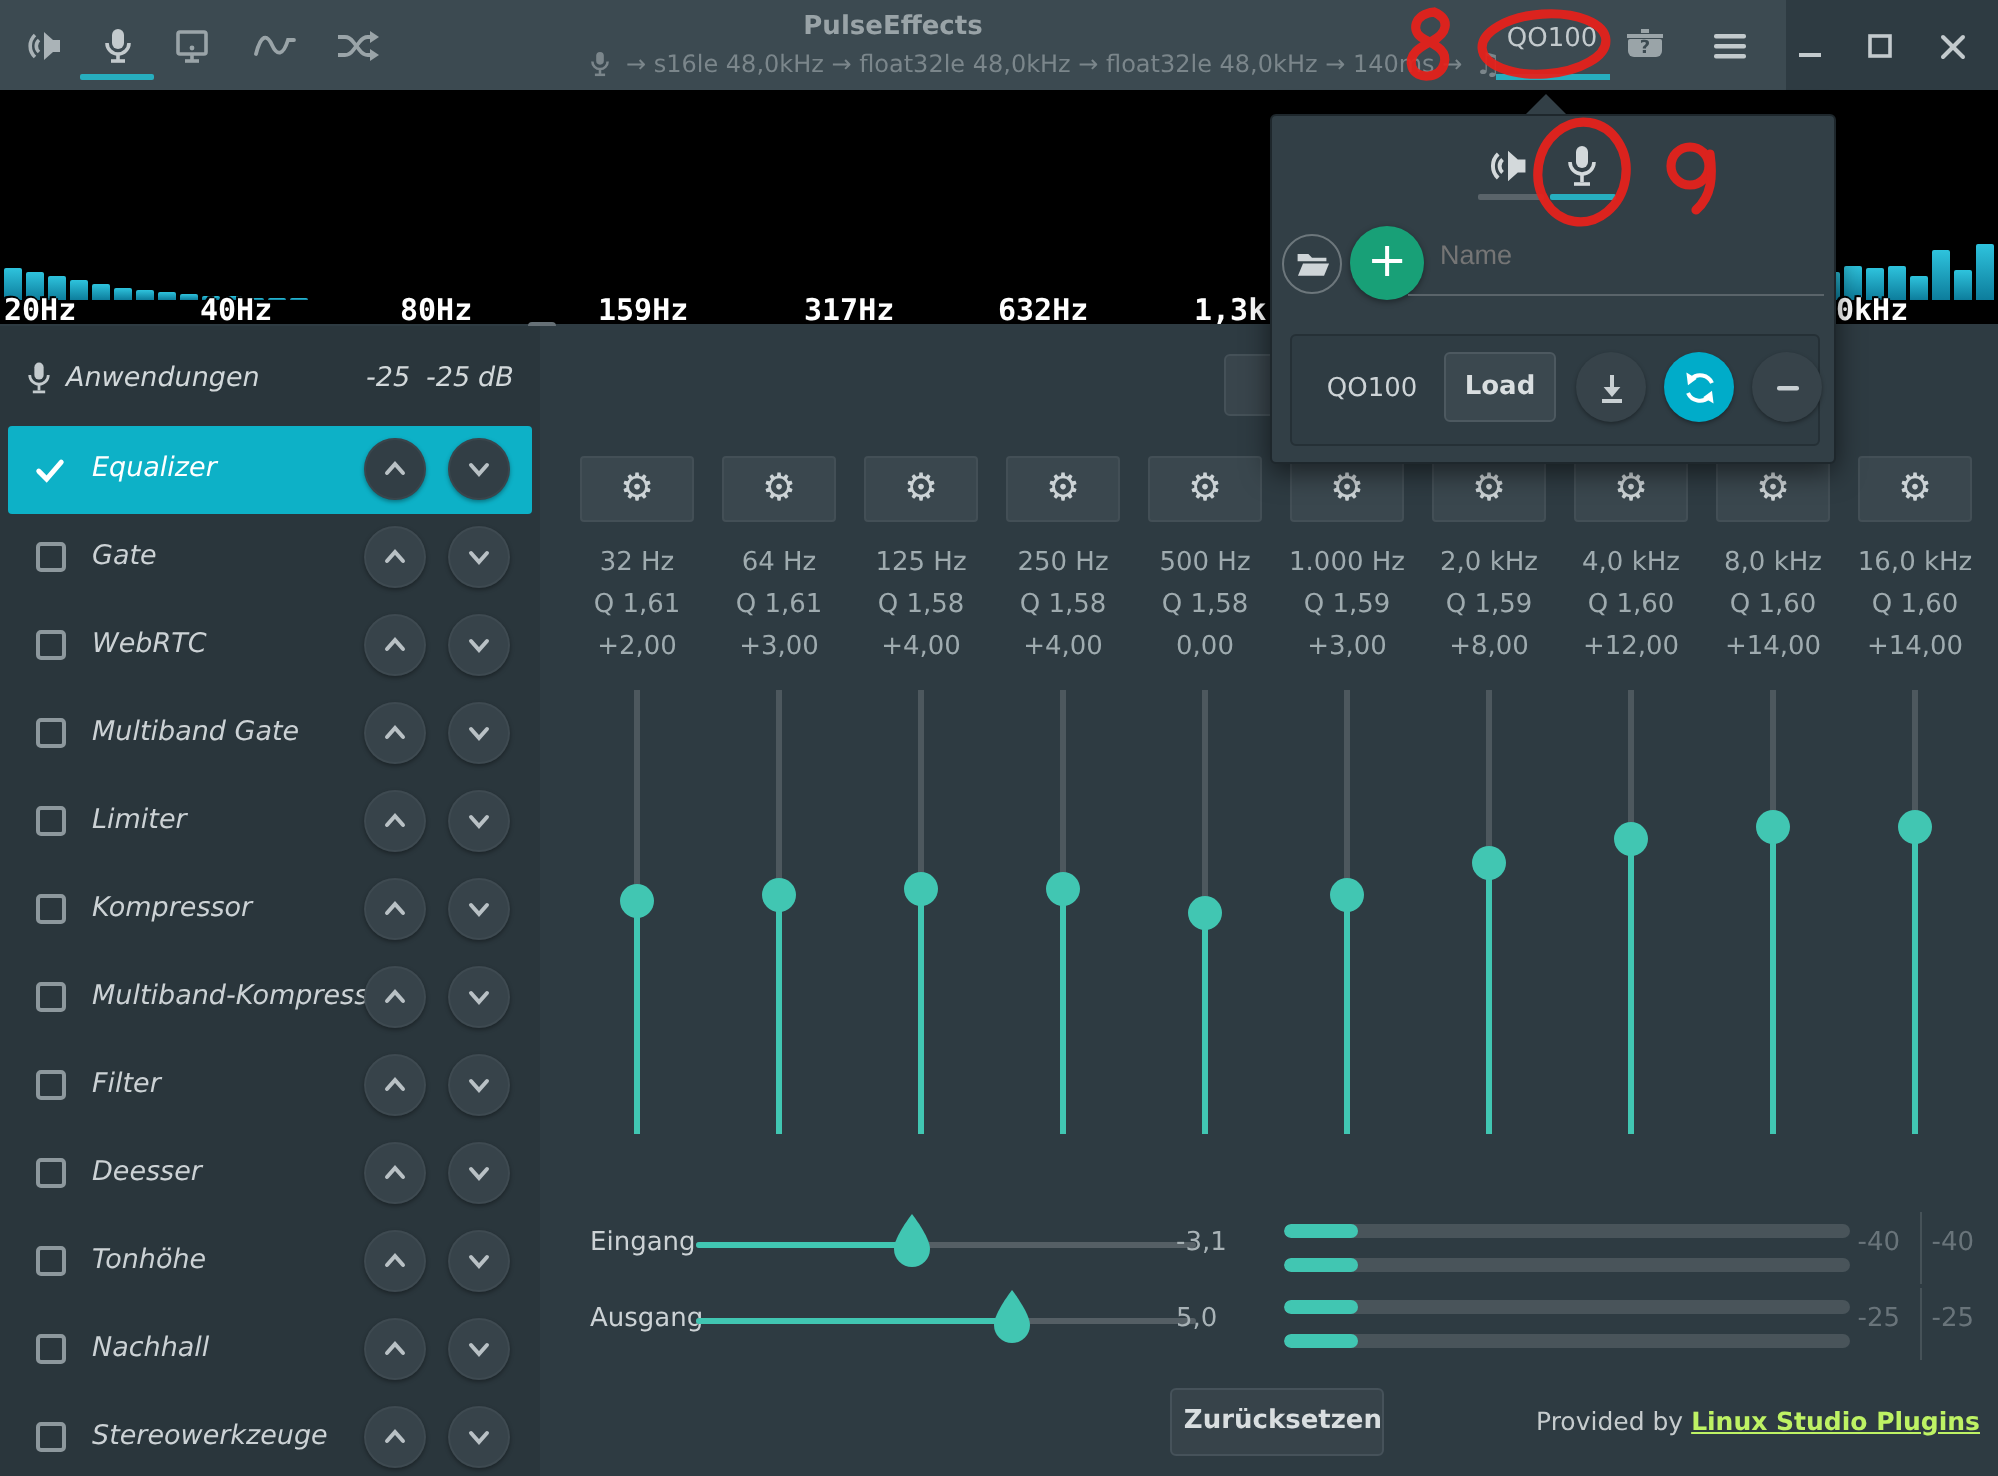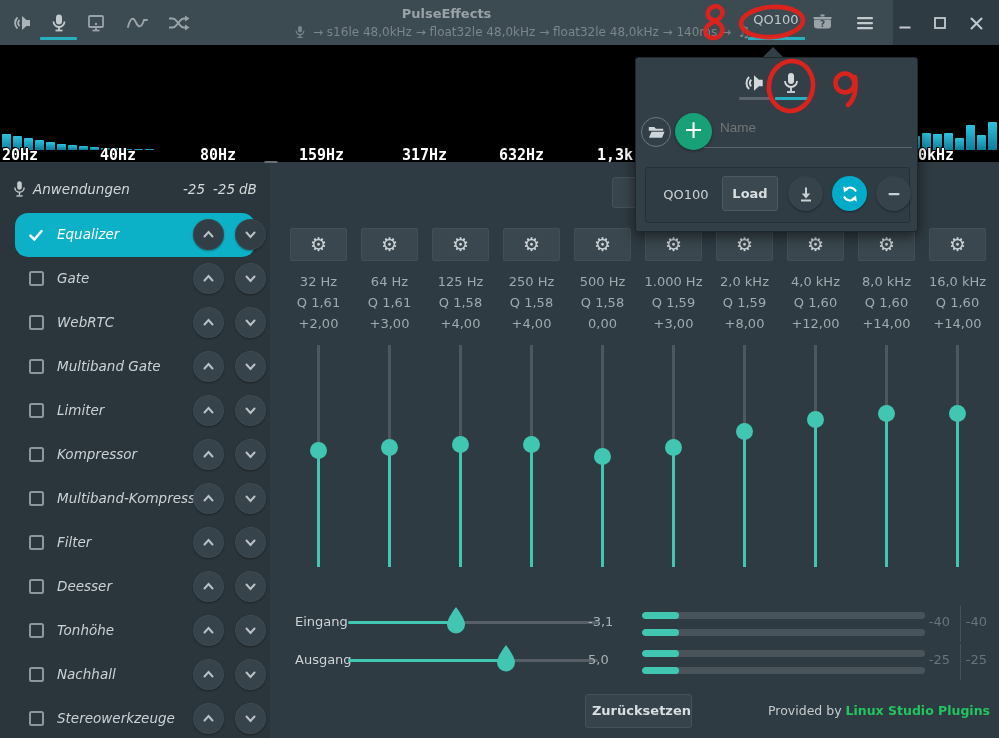--- a/index.html
+++ b/index.html
@@ -27,21 +27,21 @@
   .spec-label{position:absolute; top:101px; font-family:"DejaVu Sans Mono","Liberation Mono",monospace; font-weight:bold; font-size:15px; color:#fff;
     text-shadow:-1px 0 0 #000,1px 0 0 #000,0 -1px 0 #000,0 1px 0 #000,1px 1px 0 #000,-1px -1px 0 #000;}
   .hscroll-thumb{position:absolute; left:264px; top:161px; width:14px; height:5px; background:#667076; border-radius:2px;}
 
   
   .sidebar{position:absolute; left:0; top:163px; width:270px; height:575px; background:var(--bg-sidebar); overflow:hidden;font-style:italic;}
   .sb-header{position:relative; height:50px;}
   .sb-header .mic{position:absolute; left:11px; top:16px;}
   .sb-title{position:absolute; left:33px; top:18px; font-size:13.5px; color:#d2d8da;}
   .sb-lvl{position:absolute; top:18px; font-size:13.5px; color:#d2d8da;}
-  .sb-row{position:relative; height:44px; margin:0 15px; border-radius:13px;}
+  .sb-row{position:relative; height:44px; margin:0 4px; border-radius:2px;}
   .sb-row.selected{background:var(--cyan);}
   .sb-check{position:absolute; left:14px; top:14px; width:15px; height:15px; border:2px solid #8d989d; border-radius:2.5px;}
   .sb-checkmark{position:absolute; left:12px; top:13px;}
   .sb-label{position:absolute; left:42px; top:13px; font-size:13.5px; color:var(--txt); white-space:nowrap;}
   .sb-row.selected .sb-label{color:#fff;}
   .circle-btn{position:absolute; top:6px; width:31px; height:31px; border-radius:50%; background:var(--btn);
     box-shadow:0 1px 2px rgba(0,0,0,.35), inset 0 0 0 1px rgba(255,255,255,.04); display:flex; align-items:center; justify-content:center; cursor:pointer;}
   .sb-row.selected .circle-btn{background:#323e45;}
 
   
@@ -67,21 +67,21 @@
 
   .meter-group{position:absolute; left:372px; width:346px; height:36px;}
   .meter-bar{position:absolute; left:0; width:283px; height:7px; background:#49545a; border-radius:3.5px; overflow:hidden;}
   .meter-fill{position:absolute; left:0; top:0; bottom:0; background:var(--teal); border-radius:3.5px;}
   .meter-val{position:absolute; top:5px; width:36px; text-align:right; font-size:13px; color:#69747a;}
   .meter-divider{position:absolute; left:318px; top:-3px; width:1px; height:36px; background:#465258;}
 
   .reset-btn{position:absolute; left:315px; top:531px; width:107px; height:34px; background:#37434a; border:1px solid #46525a;
     border-radius:3px; color:#d9dee0; font-weight:bold; font-size:13px; text-align:right; line-height:32px; cursor:pointer;}
   .credit{position:absolute; right:9px; top:540px; font-size:12.5px; color:#c6ccce; white-space:nowrap;}
-  .credit b{color:#22c55e;}
+  .credit b{color:#bef264;text-decoration:underline;}
 
   
   .popup{position:absolute; left:635px; top:57px; width:283px; height:175px; background:var(--bg-popup);
     border:1px solid #1e272c; border-radius:3px; box-shadow:0 4px 14px rgba(0,0,0,.55); z-index:50;}
   .popup-arrow{position:absolute; left:763px; top:47px; width:0; height:0; border-left:10px solid transparent; border-right:10px solid transparent;
     border-bottom:10px solid var(--bg-popup); z-index:51;}
   .pp-tab{position:absolute; top:12px; width:30px; height:26px; display:flex; align-items:center; justify-content:center; cursor:pointer;}
   .pp-tab-line{position:absolute; top:39px; height:3px; border-radius:1px;}
   .pp-folder{position:absolute; left:5px; top:59px; width:30px; height:30px; border-radius:50%; border:1px solid #6d777c;
     display:flex; align-items:center; justify-content:center; cursor:pointer;}

